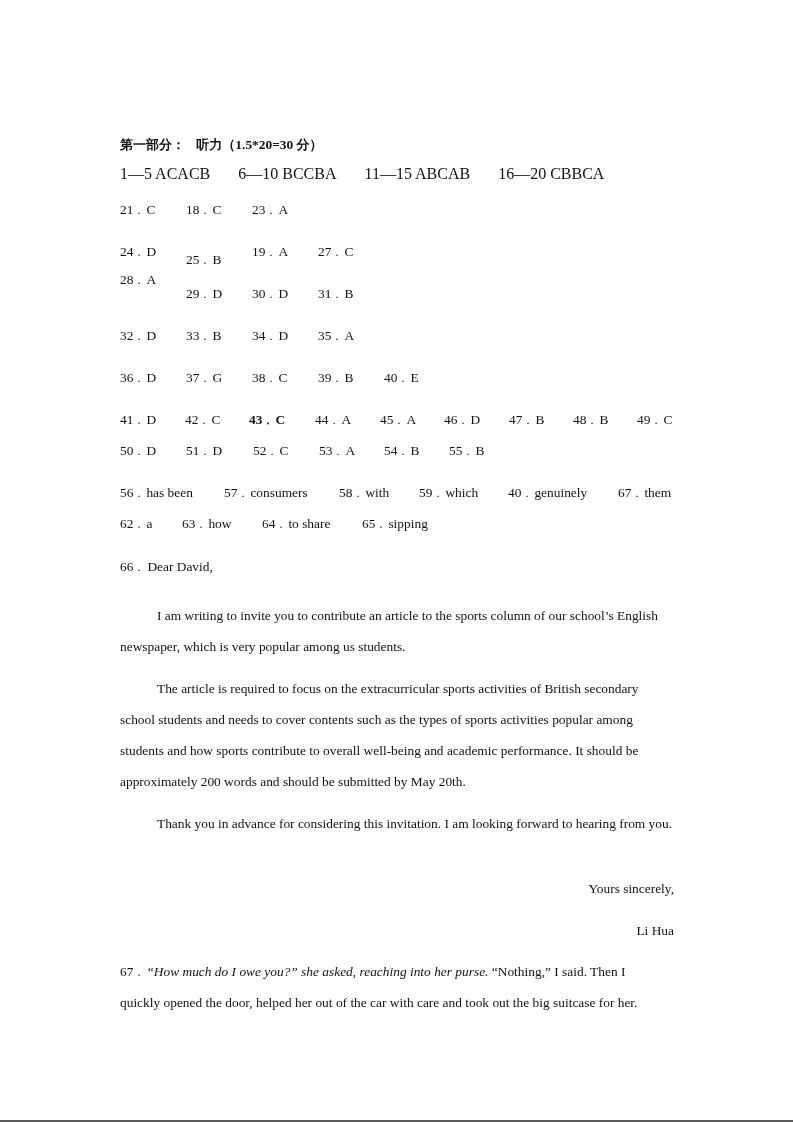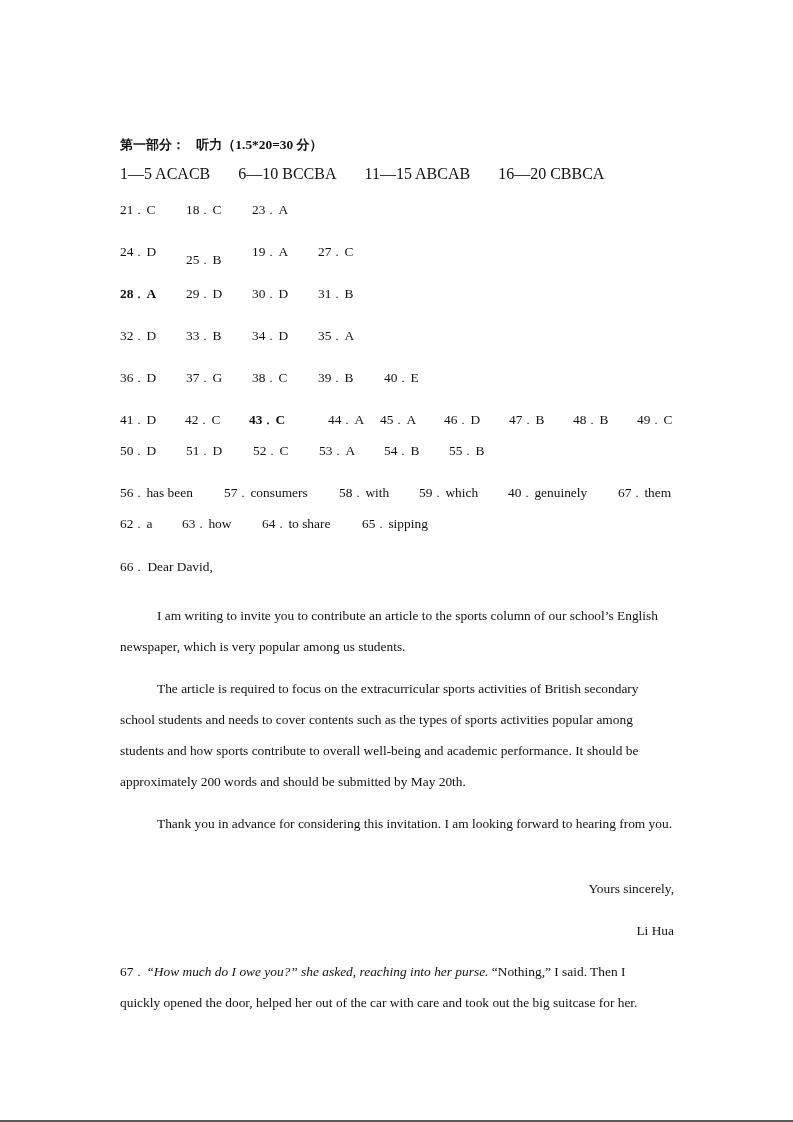--- a/index.html
+++ b/index.html
@@ -41,37 +41,37 @@
   </div>
 
   <div id="answer-rows">
       <div class="item" style="top: 202px; left: 120px;"><span class="num">21</span><span>C</span></div>
       <div class="item" style="top: 202px; left: 186px;"><span class="num">18</span><span>C</span></div>
       <div class="item" style="top: 202px; left: 252px;"><span class="num">23</span><span>A</span></div>
       <div class="item" style="top: 244px; left: 120px;"><span class="num">24</span><span>D</span></div>
       <div class="item" style="top: 252px; left: 186px;"><span class="num">25</span><span>B</span></div>
       <div class="item" style="top: 244px; left: 252px;"><span class="num">19</span><span>A</span></div>
       <div class="item" style="top: 244px; left: 318px;"><span class="num">27</span><span>C</span></div>
-      <div class="item" style="top: 286px; left: 120px; font-weight: bold;"><span class="num">28</span><span>A</span></div>
+      <div class="item" style="top: 272px; left: 120px;"><span class="num">28</span><span>A</span></div>
       <div class="item" style="top: 286px; left: 186px;"><span class="num">29</span><span>D</span></div>
       <div class="item" style="top: 286px; left: 252px;"><span class="num">30</span><span>D</span></div>
       <div class="item" style="top: 286px; left: 318px;"><span class="num">31</span><span>B</span></div>
       <div class="item" style="top: 328px; left: 120px;"><span class="num">32</span><span>D</span></div>
       <div class="item" style="top: 328px; left: 186px;"><span class="num">33</span><span>B</span></div>
       <div class="item" style="top: 328px; left: 252px;"><span class="num">34</span><span>D</span></div>
       <div class="item" style="top: 328px; left: 318px;"><span class="num">35</span><span>A</span></div>
       <div class="item" style="top: 370px; left: 120px; text-align: right;"><span class="num">36</span><span>D</span></div>
       <div class="item" style="top: 370px; left: 186px;"><span class="num">37</span><span>G</span></div>
       <div class="item" style="top: 370px; left: 252px;"><span class="num">38</span><span>C</span></div>
       <div class="item" style="top: 370px; left: 318px;"><span class="num">39</span><span>B</span></div>
       <div class="item" style="top: 370px; left: 384px;"><span class="num">40</span><span>E</span></div>
       <div class="item" style="top: 412px; left: 120px;"><span class="num">41</span><span>D</span></div>
       <div class="item" style="top: 412px; left: 185px;"><span class="num">42</span><span>C</span></div>
       <div class="item" style="top: 412px; left: 249px; font-weight: bold;"><span class="num">43</span><span>C</span></div>
-      <div class="item" style="top: 412px; left: 315px; margin-left: 13px;"><span class="num">44</span><span>A</span></div>
+      <div class="item" style="top: 412px; left: 315px;"><span class="num">44</span><span>A</span></div>
       <div class="item" style="top: 412px; left: 380px;"><span class="num">45</span><span>A</span></div>
       <div class="item" style="top: 412px; left: 444px; text-align: center;"><span class="num">46</span><span>D</span></div>
       <div class="item" style="top: 412px; left: 509px;"><span class="num">47</span><span>B</span></div>
       <div class="item" style="top: 412px; left: 573px;"><span class="num">48</span><span>B</span></div>
       <div class="item" style="top: 412px; left: 637px;"><span class="num">49</span><span>C</span></div>
       <div class="item" style="top: 443px; left: 120px;"><span class="num">50</span><span>D</span></div>
       <div class="item" style="top: 443px; left: 186px;"><span class="num">51</span><span>D</span></div>
       <div class="item" style="top: 443px; left: 253px;"><span class="num">52</span><span>C</span></div>
       <div class="item" style="top: 443px; left: 319px;"><span class="num">53</span><span>A</span></div>
       <div class="item" style="top: 443px; left: 384px;"><span class="num">54</span><span>B</span></div>

